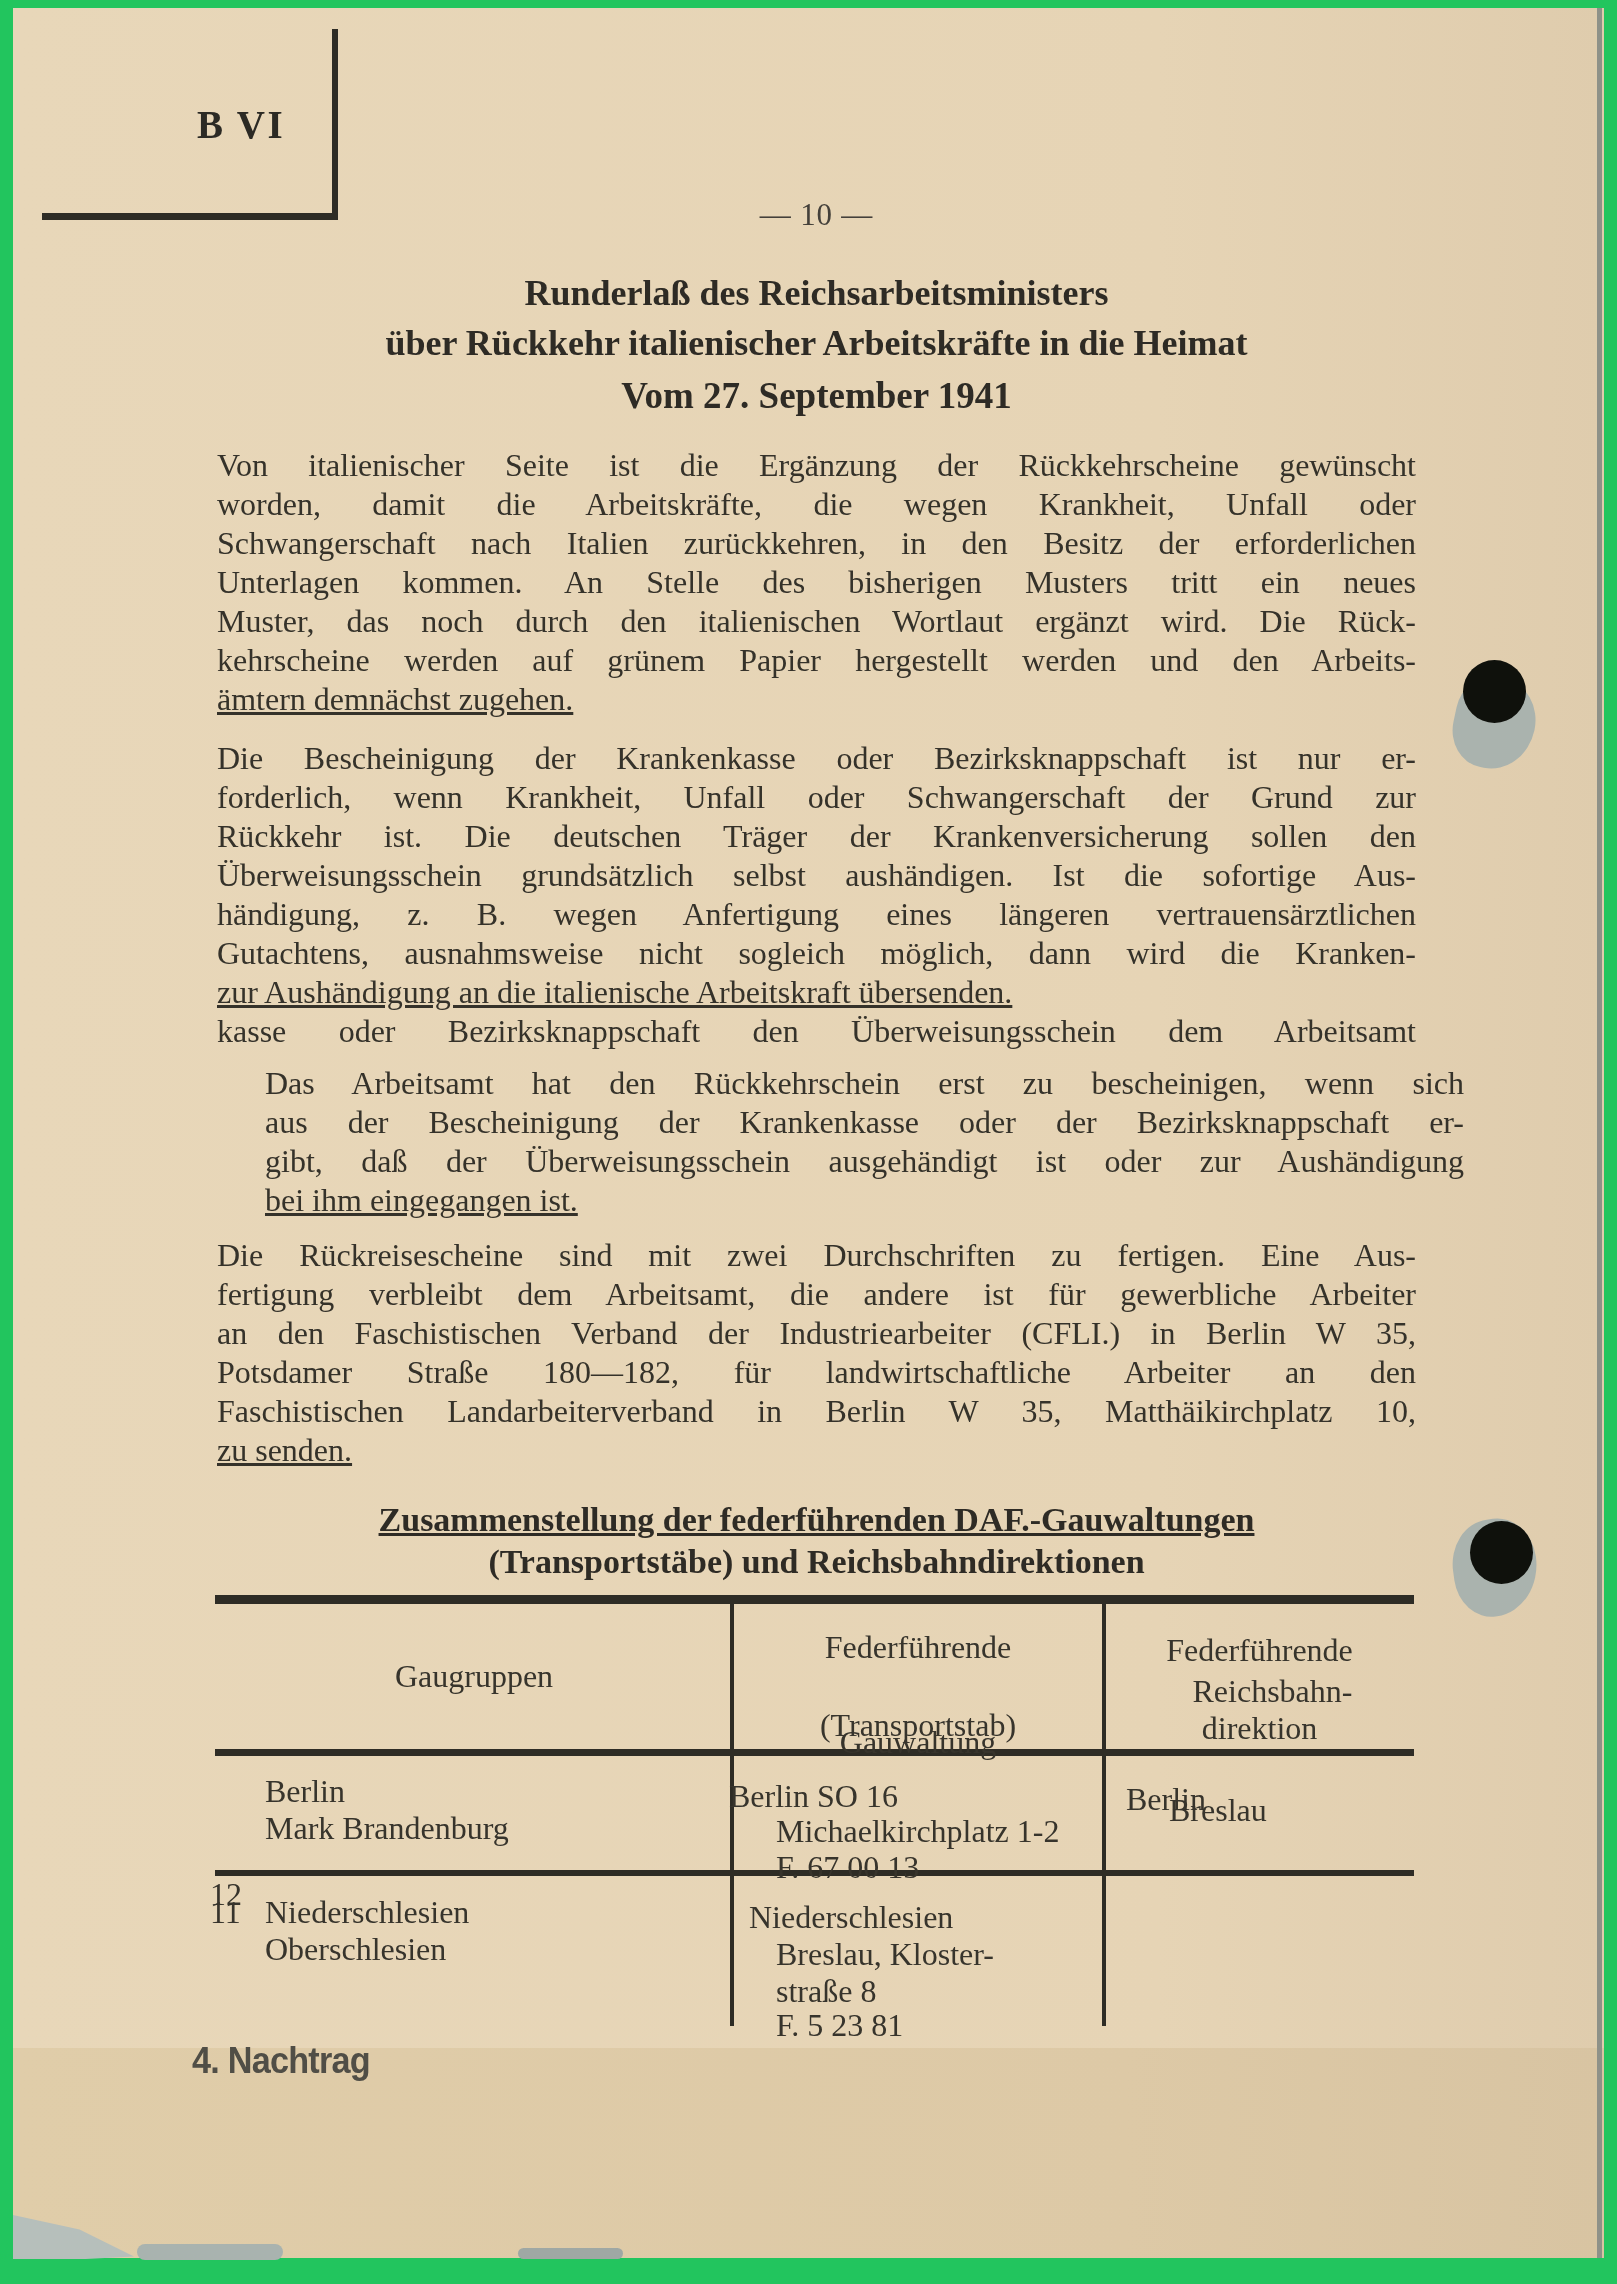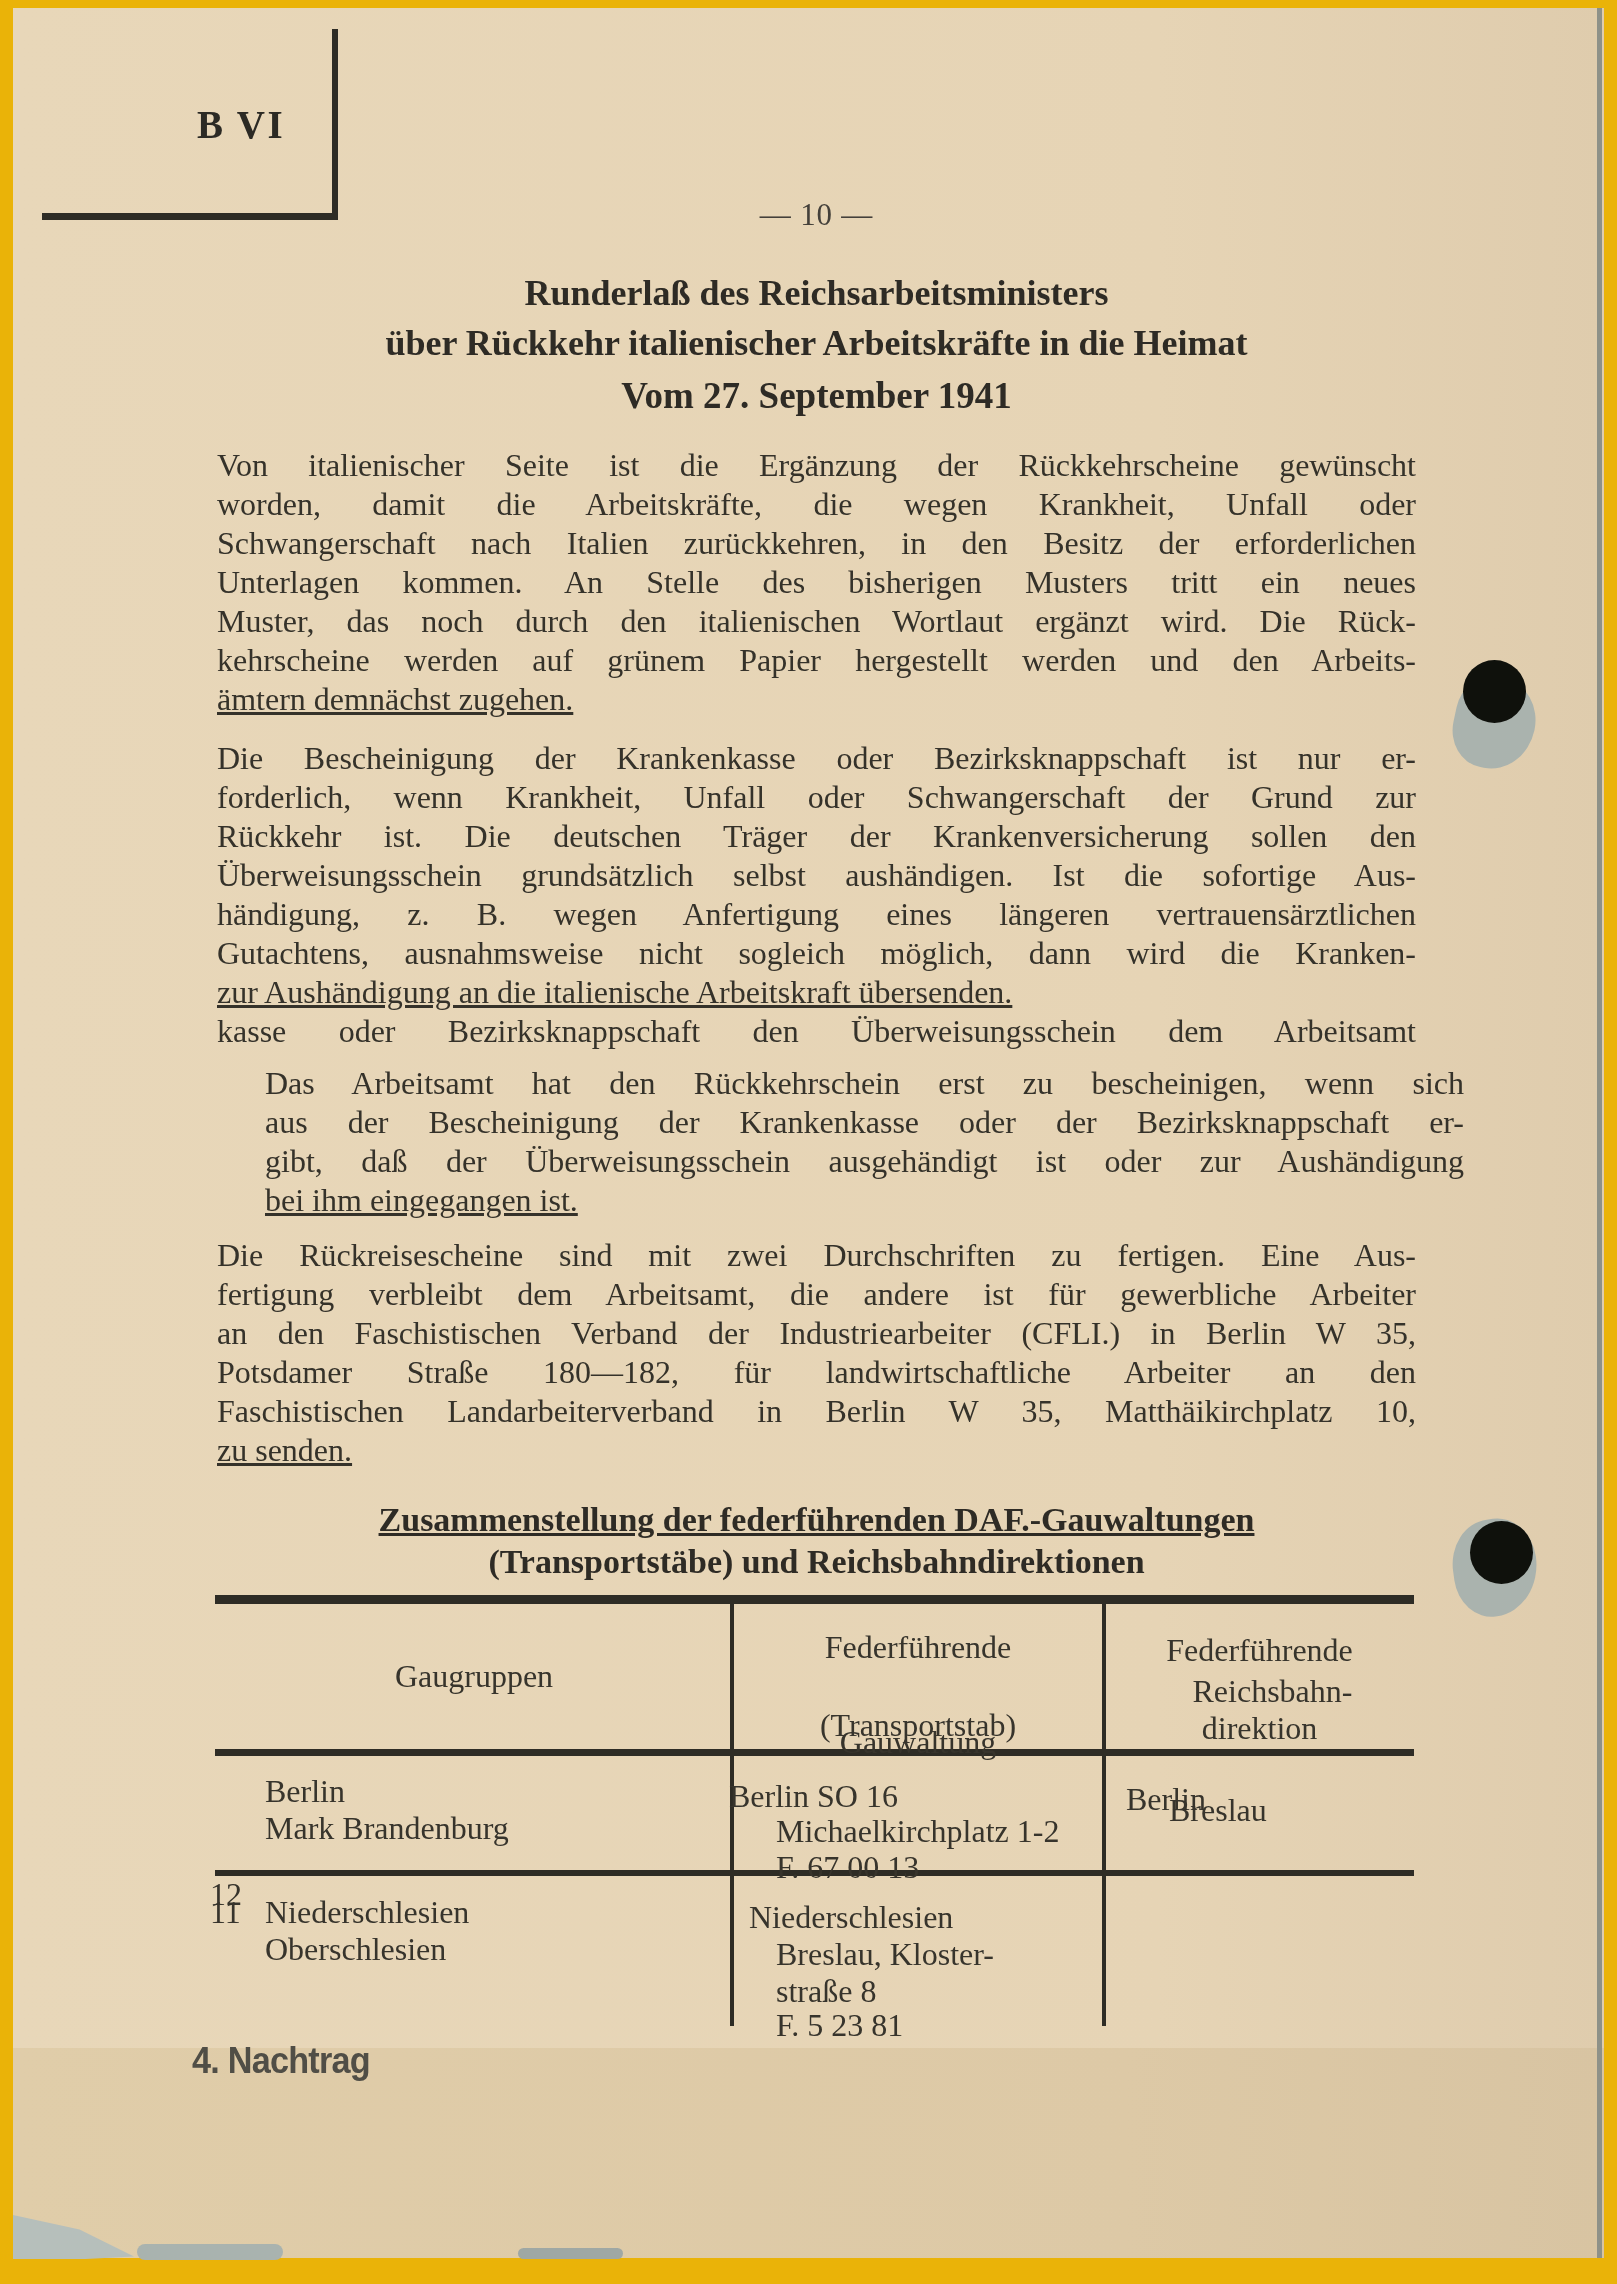--- a/index.html
+++ b/index.html
@@ -1,18 +1,18 @@
 <!DOCTYPE html>
 <html style="font-size:13px"><head>
 <meta charset="utf-8">
 <style>
   html,body{margin:0;padding:0;background:#000;}
   #screen{
     position:relative;width:1618px;height:2284px;overflow:hidden;
-    background:#eab308;
+    background:#22c55e;
     font-family:"Liberation Serif","DejaVu Serif",serif;
     color:#35322a;
   }
   .abs{position:absolute;}
   #paper-top{
     left:13px;top:8px;width:1591px;height:2040px;
     background:linear-gradient(90deg,#e8d7b9 0%,#e6d4b5 72%,#dfccad 100%);
   }
   #paper-bottom{
     left:13px;top:2048px;width:1591px;height:210px;

